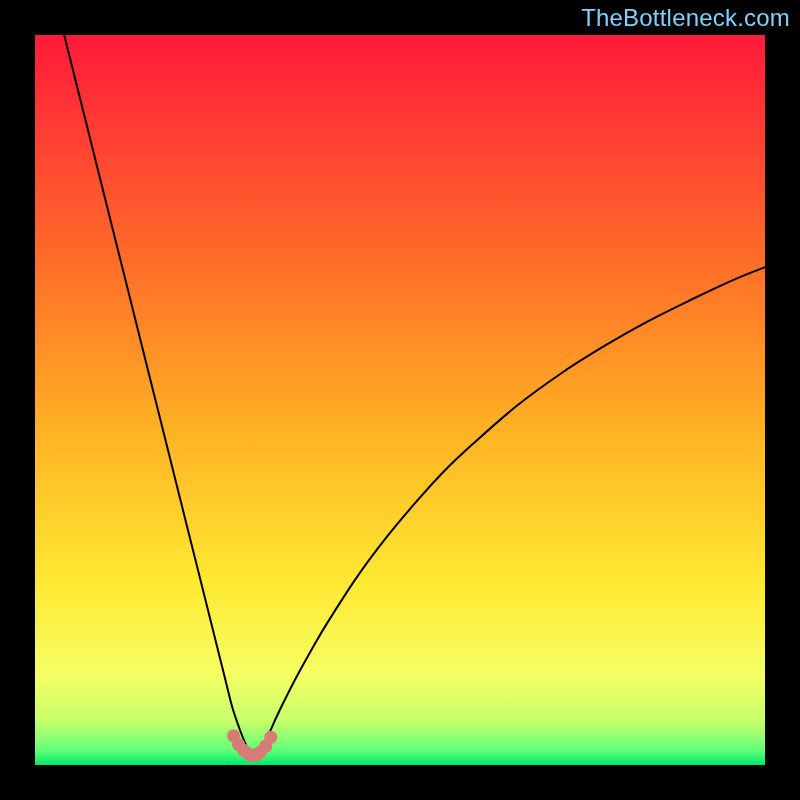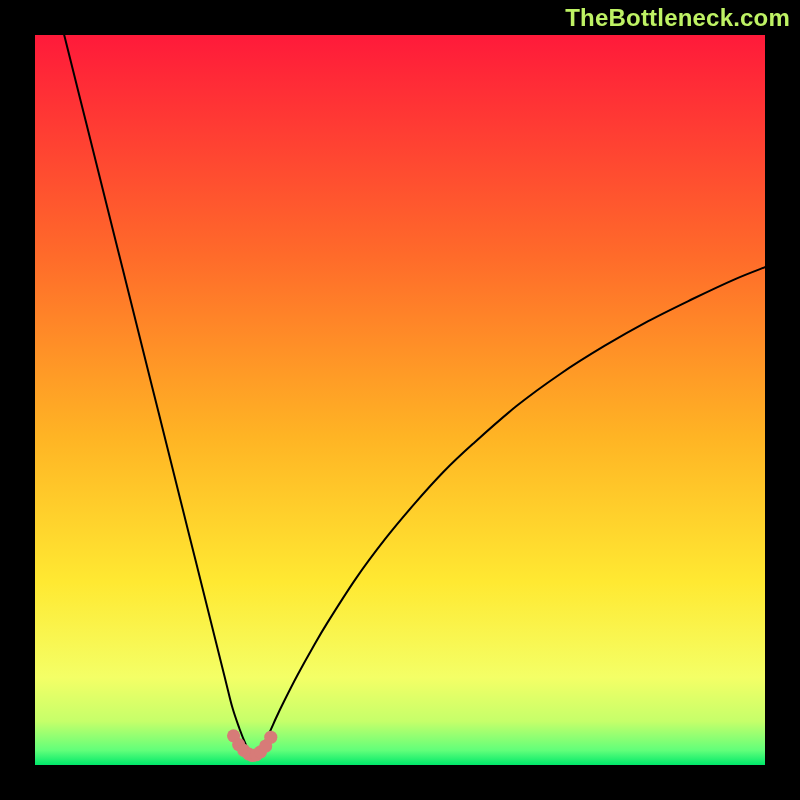--- a/index.html
+++ b/index.html
@@ -14,23 +14,23 @@
   .frame {
     position: relative;
     width: 800px;
     height: 800px;
     background: #000;
   }
   .attribution {
     position: absolute;
     top: 4px;
     right: 10px;
-    color: #bef264;
+    color: #7dd3fc;
     font-size: 24px;
-    font-weight: 700;
+    font-weight: 400;
     letter-spacing: 0.2px;
     z-index: 10;
   }
   .plot {
     position: absolute;
     left: 35px;
     top: 35px;
     width: 730px;
     height: 730px;
     overflow: hidden;

